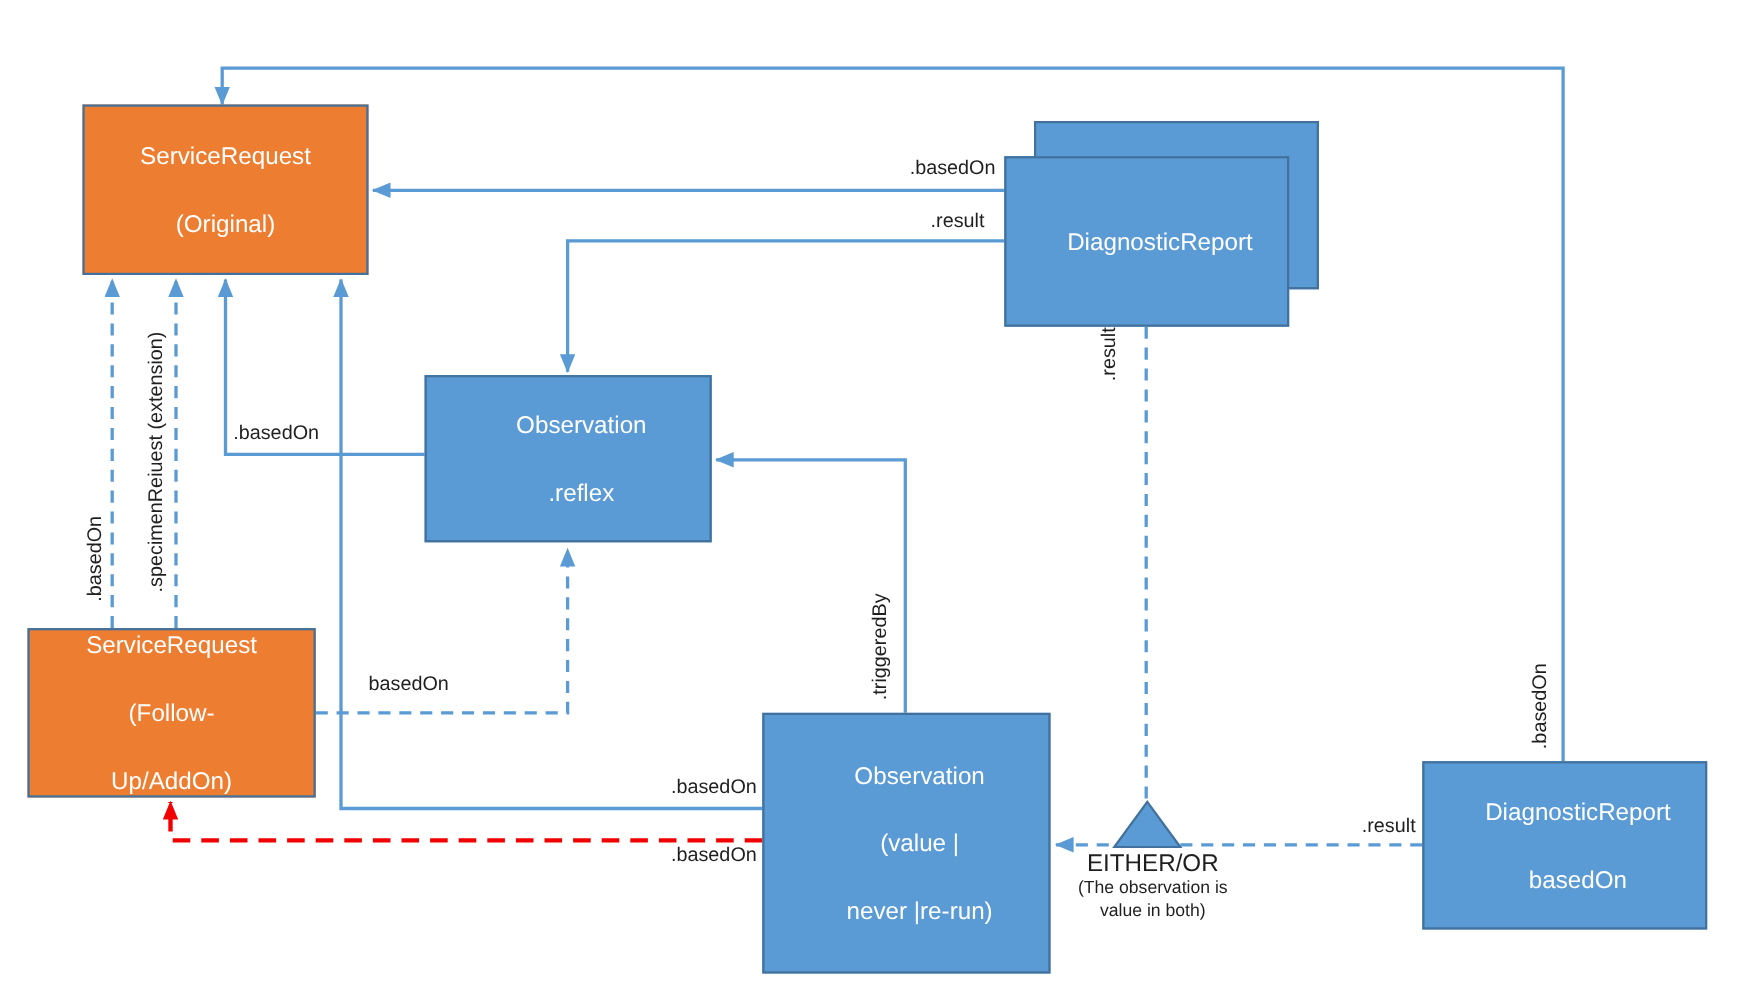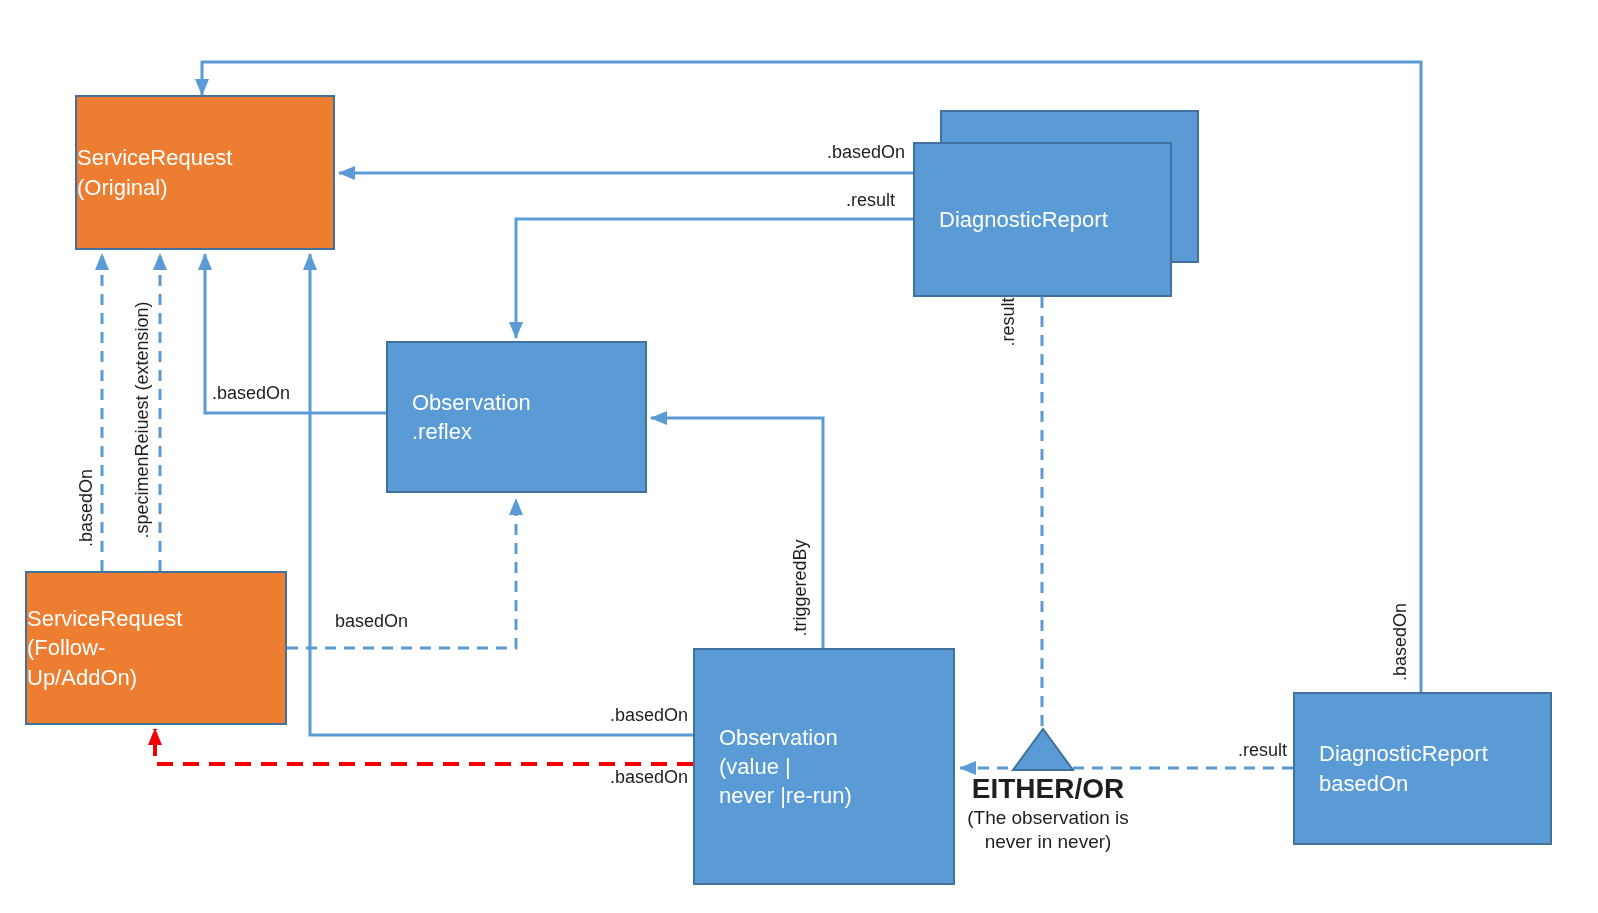--- a/index.html
+++ b/index.html
@@ -15,26 +15,27 @@
     position: absolute;
     left: 0; top: 0;
     width: 1598px; height: 913px;
   }
   .node {
     position: absolute;
     box-sizing: border-box;
     display: flex;
     flex-direction: column;
     justify-content: center;
-    align-items: flex-start;
+    align-items: center;
     text-align: center;
     color: #ffffff;
     font-size: 22px;
     line-height: 1.32;
     border: 2px solid #41719C;
+    gap: 32px;
   }
   .node.orange { background: #ED7D31; }
   .node.blue   { background: #5B9BD5; padding-left: 24px; }
   .elabel {
     position: absolute;
     color: #1f1f1f;
     font-size: 18px;
     white-space: nowrap;
   }
   .elabel.right { text-align: right; }
@@ -46,22 +47,22 @@
     transform: translate(-50%, -50%) rotate(-90deg);
     transform-origin: center center;
   }
   .eitheror {
     position: absolute;
     left: 926px; top: 772px;
     width: 244px;
     text-align: center;
     color: #1f1f1f;
   }
-  .eitheror .title { font-size: 28px; line-height: 1.2; font-weight: bold; }
-  .eitheror .sub   { font-size: 19px; line-height: 1.3; }
+  .eitheror .title { font-size: 22px; line-height: 1.2; }
+  .eitheror .sub   { font-size: 16px; line-height: 1.3; }
 </style>
 </head>
 <body>
 
 <div id="canvas">
 
   <svg id="connectors" viewBox="0 0 1598 913" xmlns="http://www.w3.org/2000/svg">
     <defs>
       <marker id="arrowBlue" markerUnits="userSpaceOnUse" markerWidth="18" markerHeight="16" refX="16" refY="7" orient="auto">
         <path d="M0,0 L17,7 L0,14 Z" fill="#5B9BD5"></path>
@@ -151,16 +152,16 @@
 
   <div class="rlabel" style="left:800px; top:588px;">.triggeredBy</div>
 
   <div class="rlabel" style="left:1008px; top:322px;">.result</div>
 
   <div class="rlabel" style="left:1400px; top:642px;">.basedOn</div>
 
   <div class="eitheror">
     <div class="title">EITHER/OR</div>
     <div class="sub">(The observation is</div>
-    <div class="sub">never in never)</div>
+    <div class="sub">value in both)</div>
   </div>
 
 </div>
 
 </body></html>

